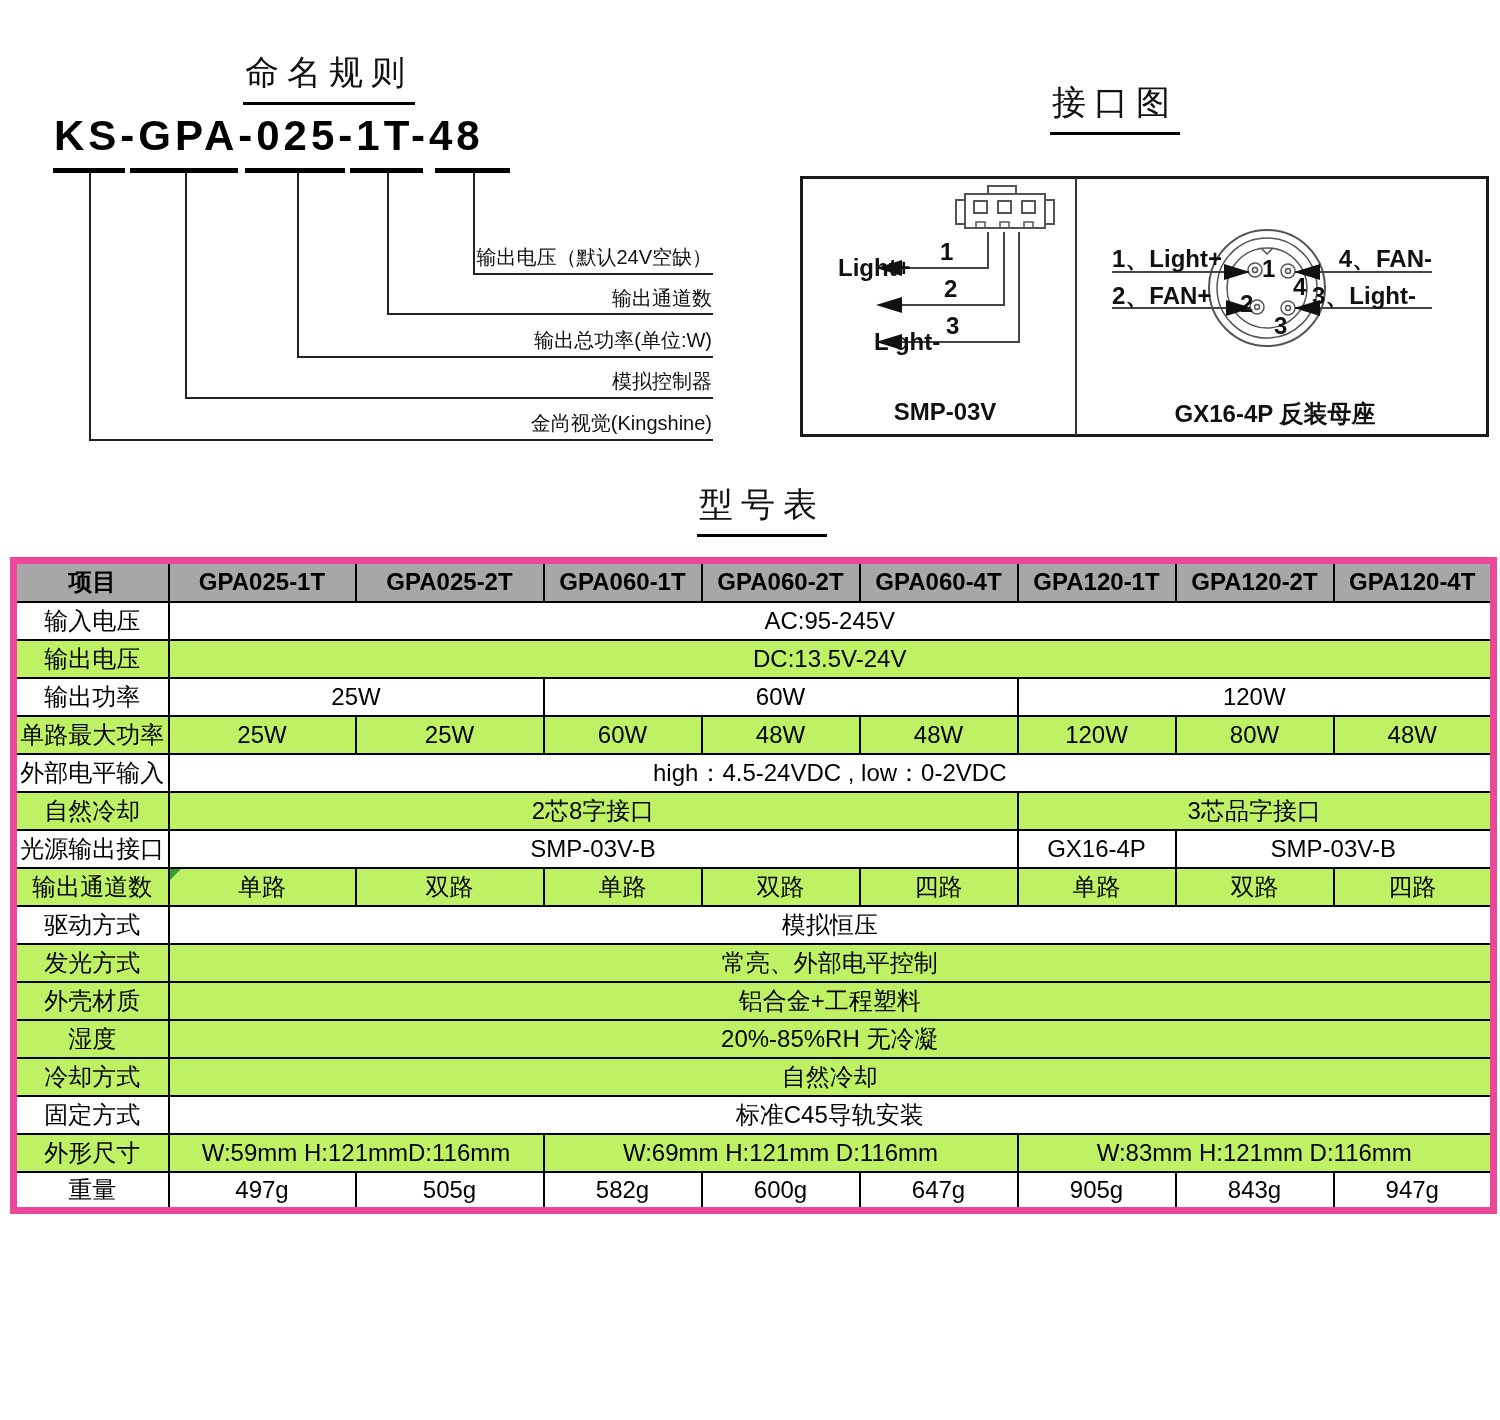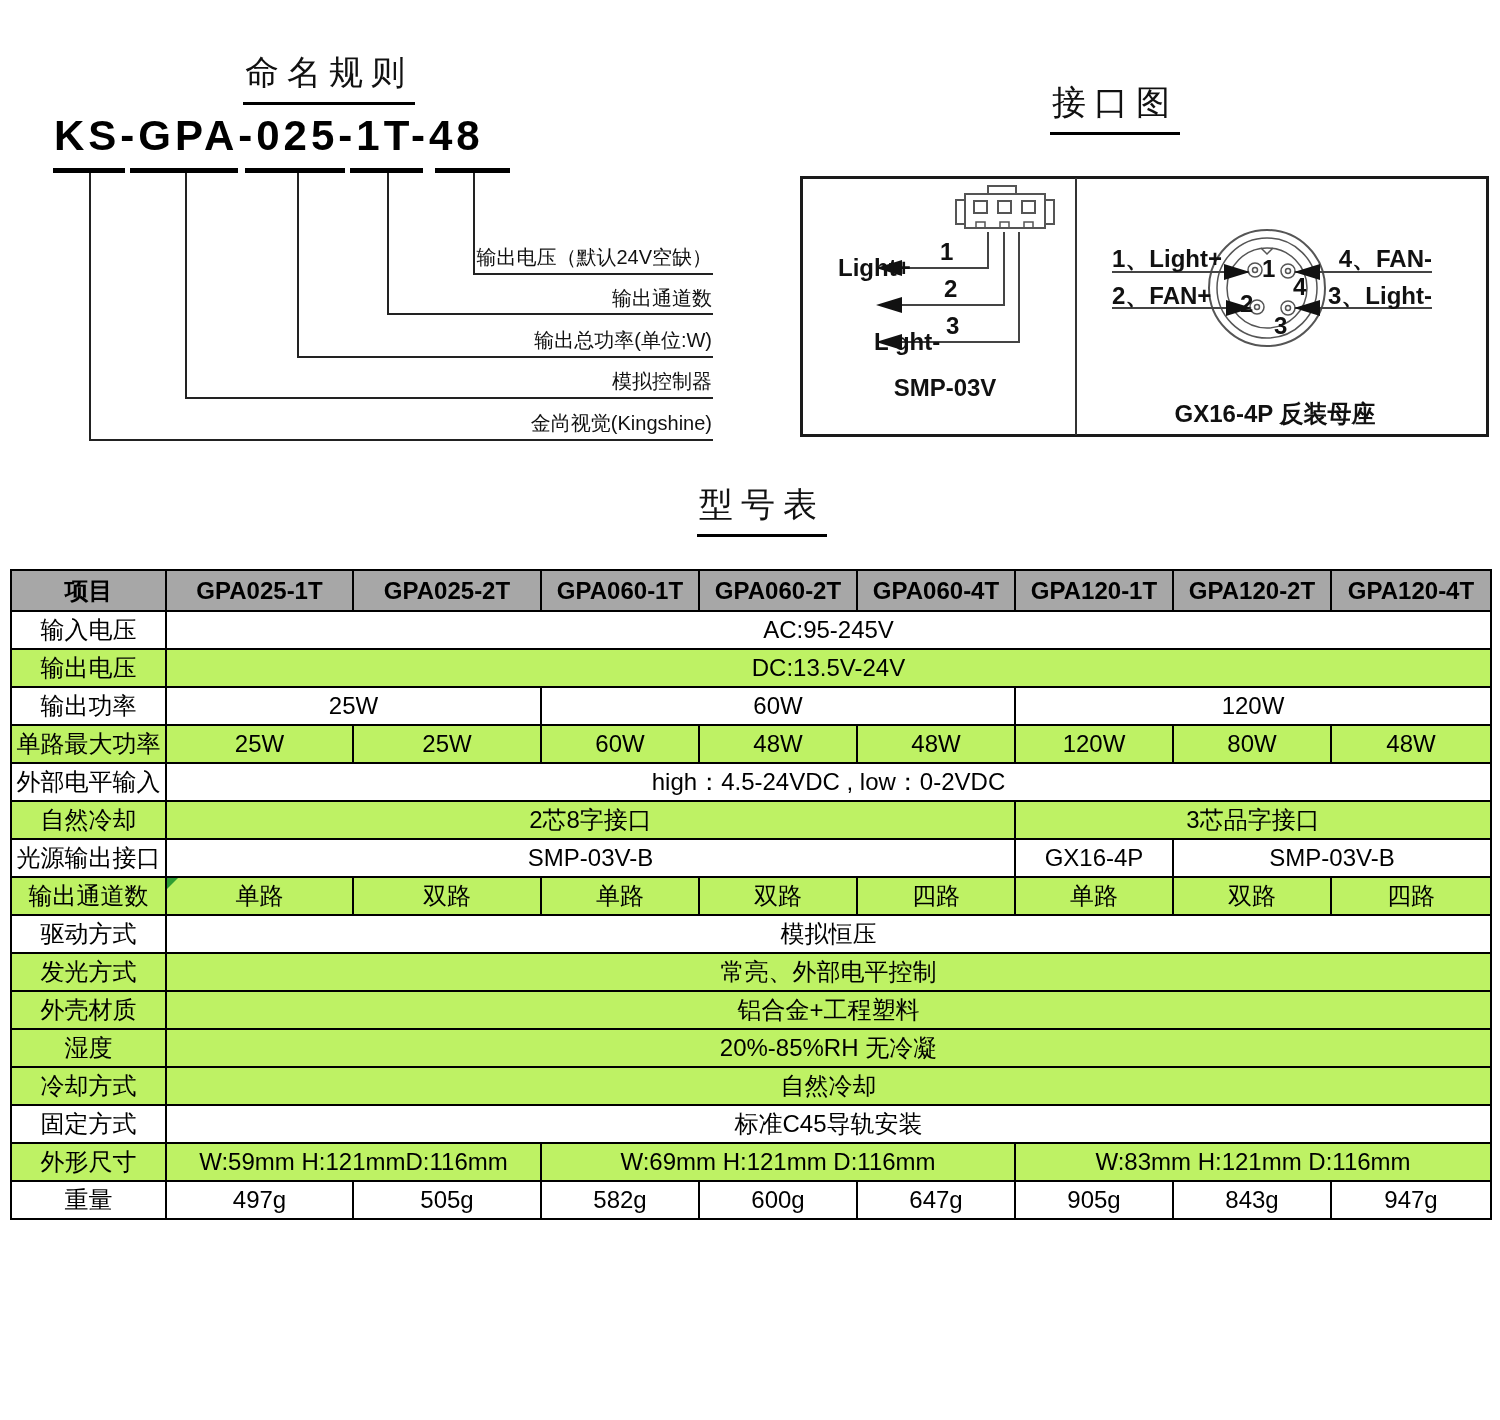--- a/index.html
+++ b/index.html
@@ -28,21 +28,21 @@
   .caption { position:absolute; font-size:24px; font-weight:bold; color:#111; text-align:center; white-space:nowrap; }
   .arrow-left { position:absolute; width:0; height:0; border-top:8px solid transparent;
     border-bottom:8px solid transparent; border-right:26px solid #111; }
   .arrow-right { position:absolute; width:0; height:0; border-top:8px solid transparent;
     border-bottom:8px solid transparent; border-left:26px solid #111; }
   .thin { background:#444; }
 
   
   .tbl-wrap { position:absolute; left:10px; top:557px; width:1480px; }
   table.spec { width:1480px; border-collapse:collapse; table-layout:fixed;
-    border:2px solid #ec4899;margin-top:12px; }
+    border:7px solid #ec4899; }
   table.spec th, table.spec td { border:2px solid #000; text-align:center;
     vertical-align:middle; padding:1px 3px; overflow:hidden; white-space:nowrap; }
   table.spec th { background:#a7a7a7; font-size:24px; font-weight:bold; height:41px; }
   table.spec td { font-size:24px; height:38px; background:#ffffff; }
   tr.alt td { background:#bef264; }
   td.rel { position:relative; }
   .corner-marker { position:absolute; left:0; top:0; width:0; height:0;
     border-top:11px solid #2f9e33; border-right:11px solid transparent; }
 </style>
 </head>
@@ -102,21 +102,21 @@
 <div class="hline thin" style="left:900px; top:341px; width:120px;"></div>
 <div class="arrow-left" style="left:876px; top:260px;"></div>
 <div class="arrow-left" style="left:876px; top:297px;"></div>
 <div class="arrow-left" style="left:876px; top:334px;"></div>
 
 <div class="pin-num" style="left:940px; top:238px;">1</div>
 <div class="pin-num" style="left:944px; top:275px;">2</div>
 <div class="pin-num" style="left:946px; top:312px;">3</div>
 <div class="conn-label" style="left:838px; top:254px;">Light+</div>
 <div class="conn-label" style="left:838px; top:328px;margin-left:36px;">L ght-</div>
-<div class="caption" style="left:870px; top:374px; width:150px;">SMP-03V</div>
+<div class="caption" style="left:870px; top:398px; width:150px;">SMP-03V</div>
 
 <svg class="abs" style="left:1206px; top:227px; width:122px; height:122px;" viewBox="0 0 122 122">
   <circle cx="61" cy="61" r="58" fill="#fff" stroke="#555" stroke-width="2"></circle>
   <circle cx="61" cy="61" r="50" fill="none" stroke="#555" stroke-width="1.5"></circle>
   <circle cx="61" cy="61" r="40" fill="none" stroke="#555" stroke-width="1.5"></circle>
   <path d="M55 21 L61 27 L67 21" fill="none" stroke="#555" stroke-width="1.5"></path>
   <g stroke="#555" fill="none" stroke-width="1.5">
     <circle cx="49" cy="43" r="7"></circle>
       <circle cx="49" cy="43" r="2.5"></circle>
     <circle cx="82" cy="44" r="7"></circle>
@@ -138,21 +138,21 @@
 <div class="arrow-left" style="left:1294px; top:300px;"></div>
 
 <div class="pin-num" style="left:1262px; top:255px;">1</div>
 <div class="pin-num" style="left:1293px; top:273px;">4</div>
 <div class="pin-num" style="left:1240px; top:290px;">2</div>
 <div class="pin-num" style="left:1274px; top:312px;">3</div>
 
 <div class="conn-label" style="left:1112px; top:243px;">1、Light+</div>
 <div class="conn-label" style="left:1112px; top:280px;">2、FAN+</div>
 <div class="conn-label" style="right:68px;  top:243px;">4、FAN-</div>
-<div class="conn-label" style="right:68px;  top:280px;">3、Light-</div>
+<div class="conn-label" style="right:84px;  top:280px;">3、Light-</div>
 <div class="caption" style="left:1150px; top:398px; width:250px;">GX16-4P 反装母座</div>
 
 <div class="sec-title" style="left:697px; top:482px;">型号表</div>
 
 <div class="tbl-wrap">
 <table class="spec">
   <colgroup>
     <col style="width:155px">
         <col style="width:187px">
         <col style="width:188px">

